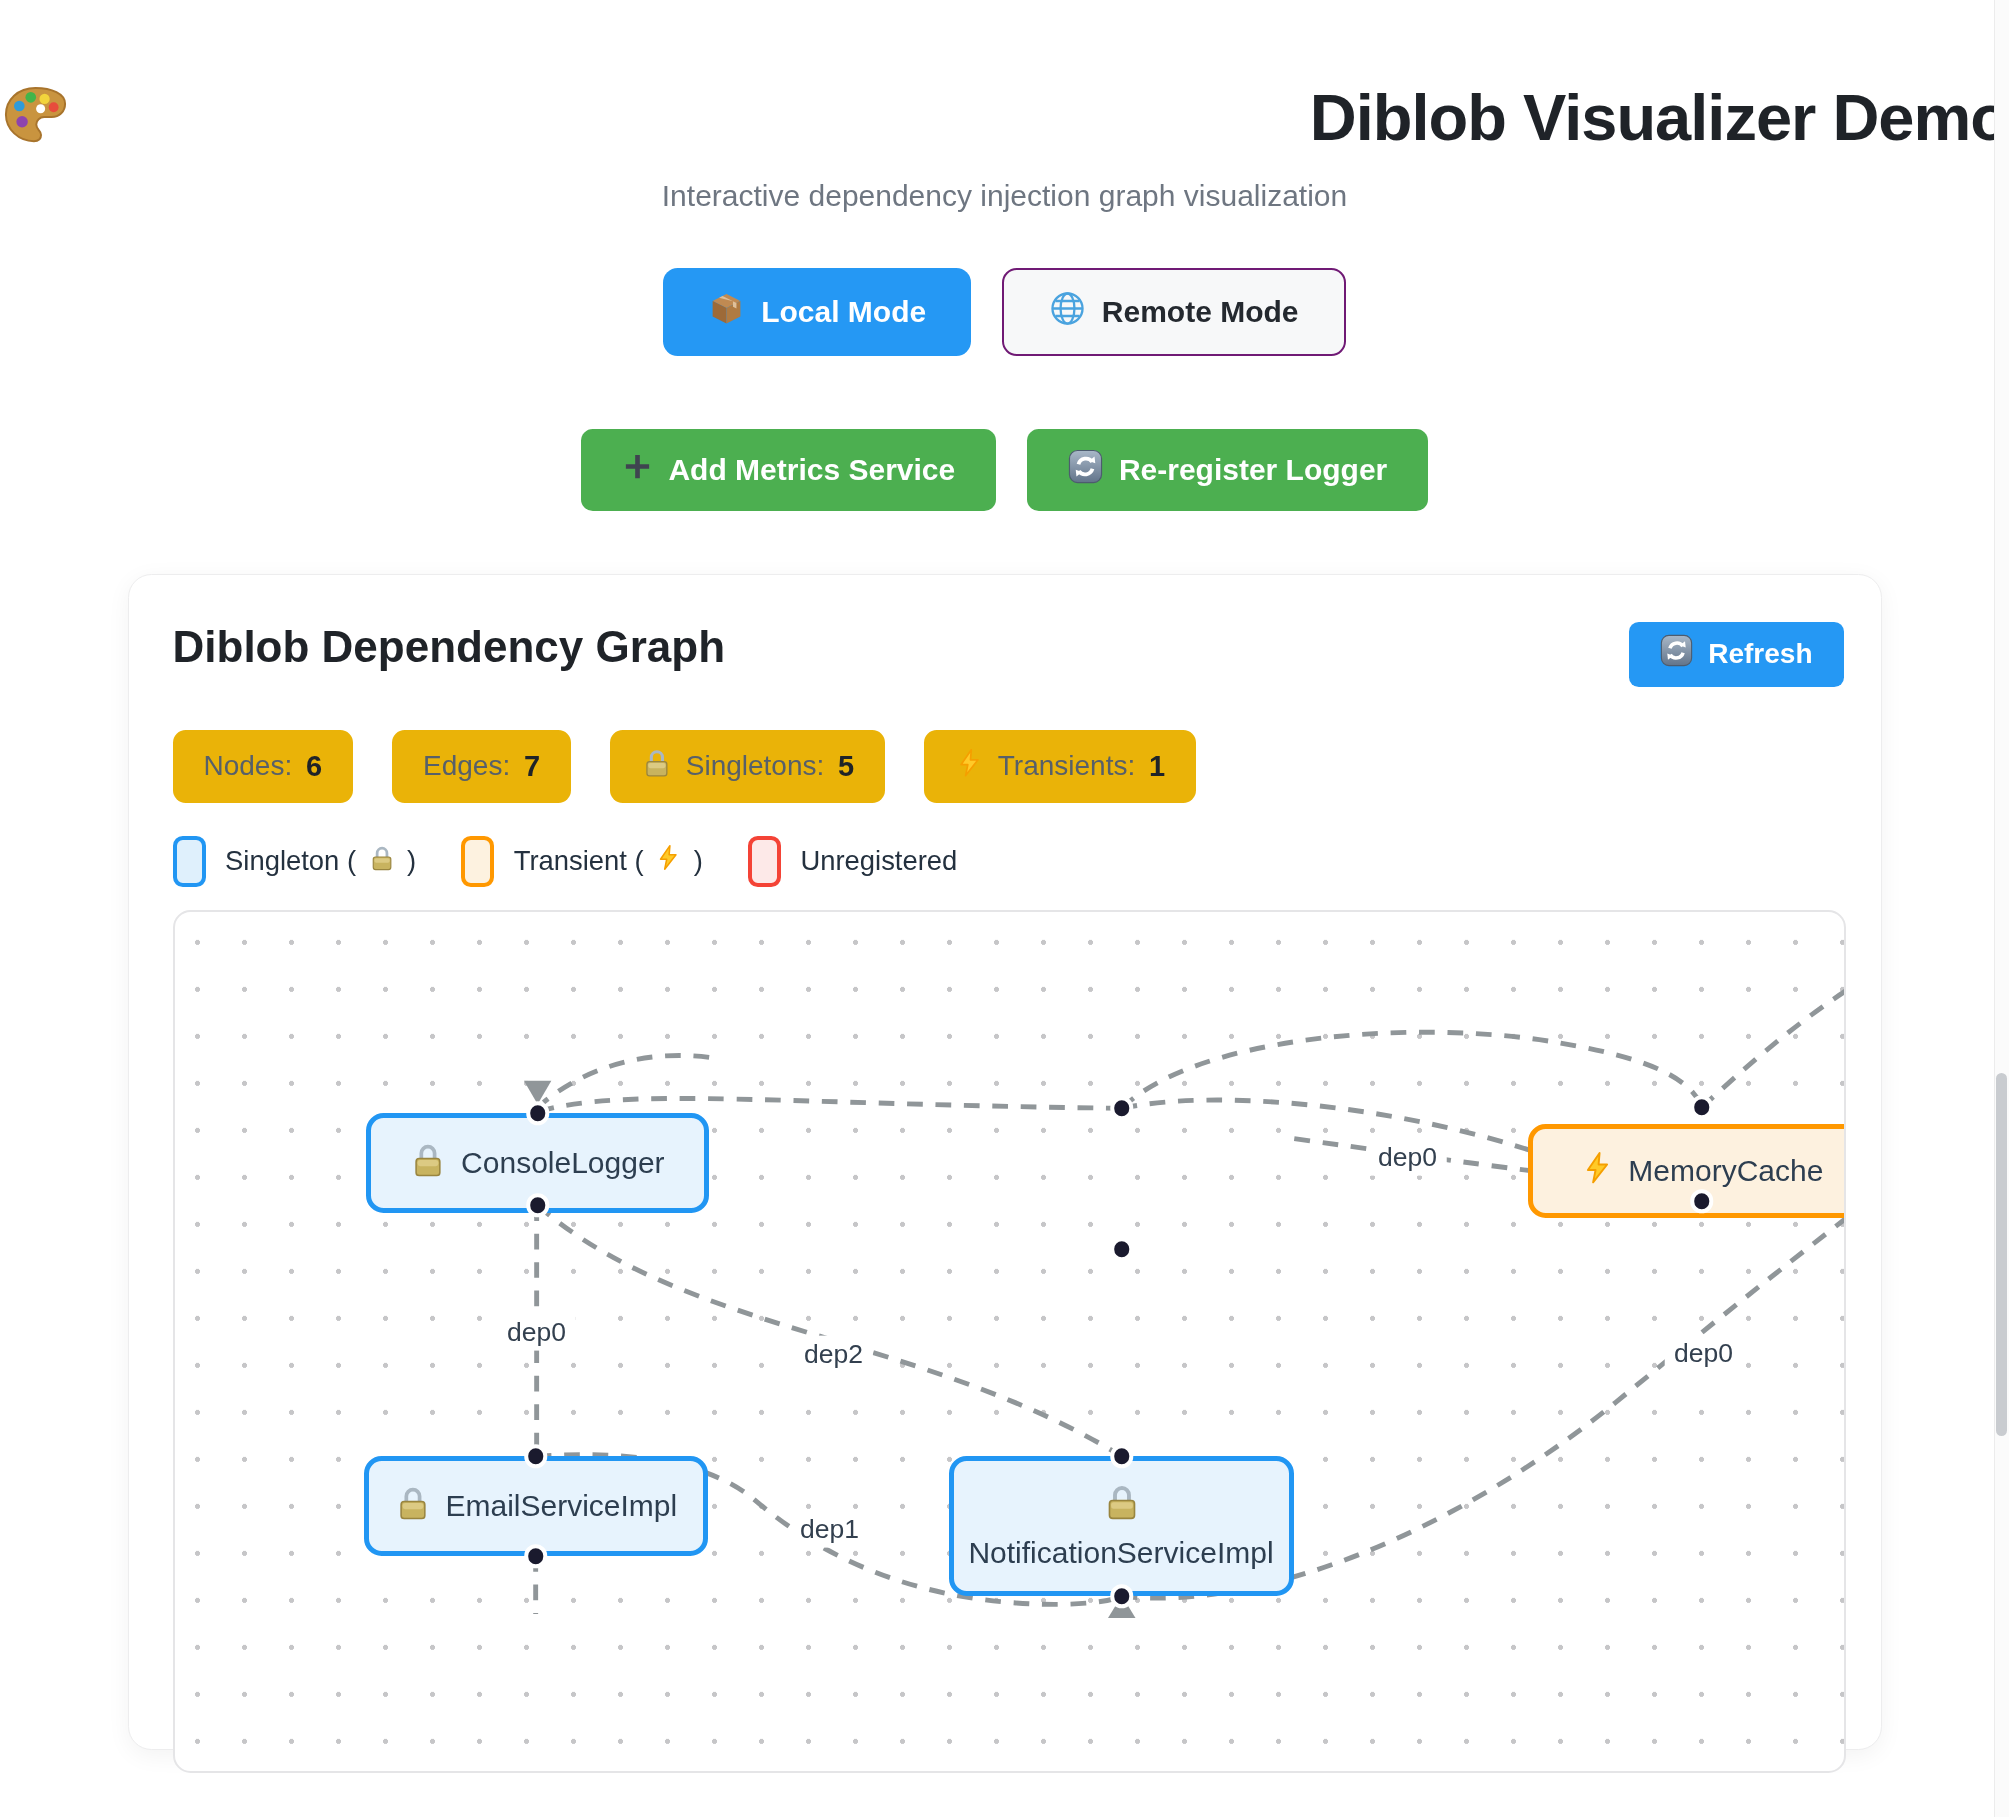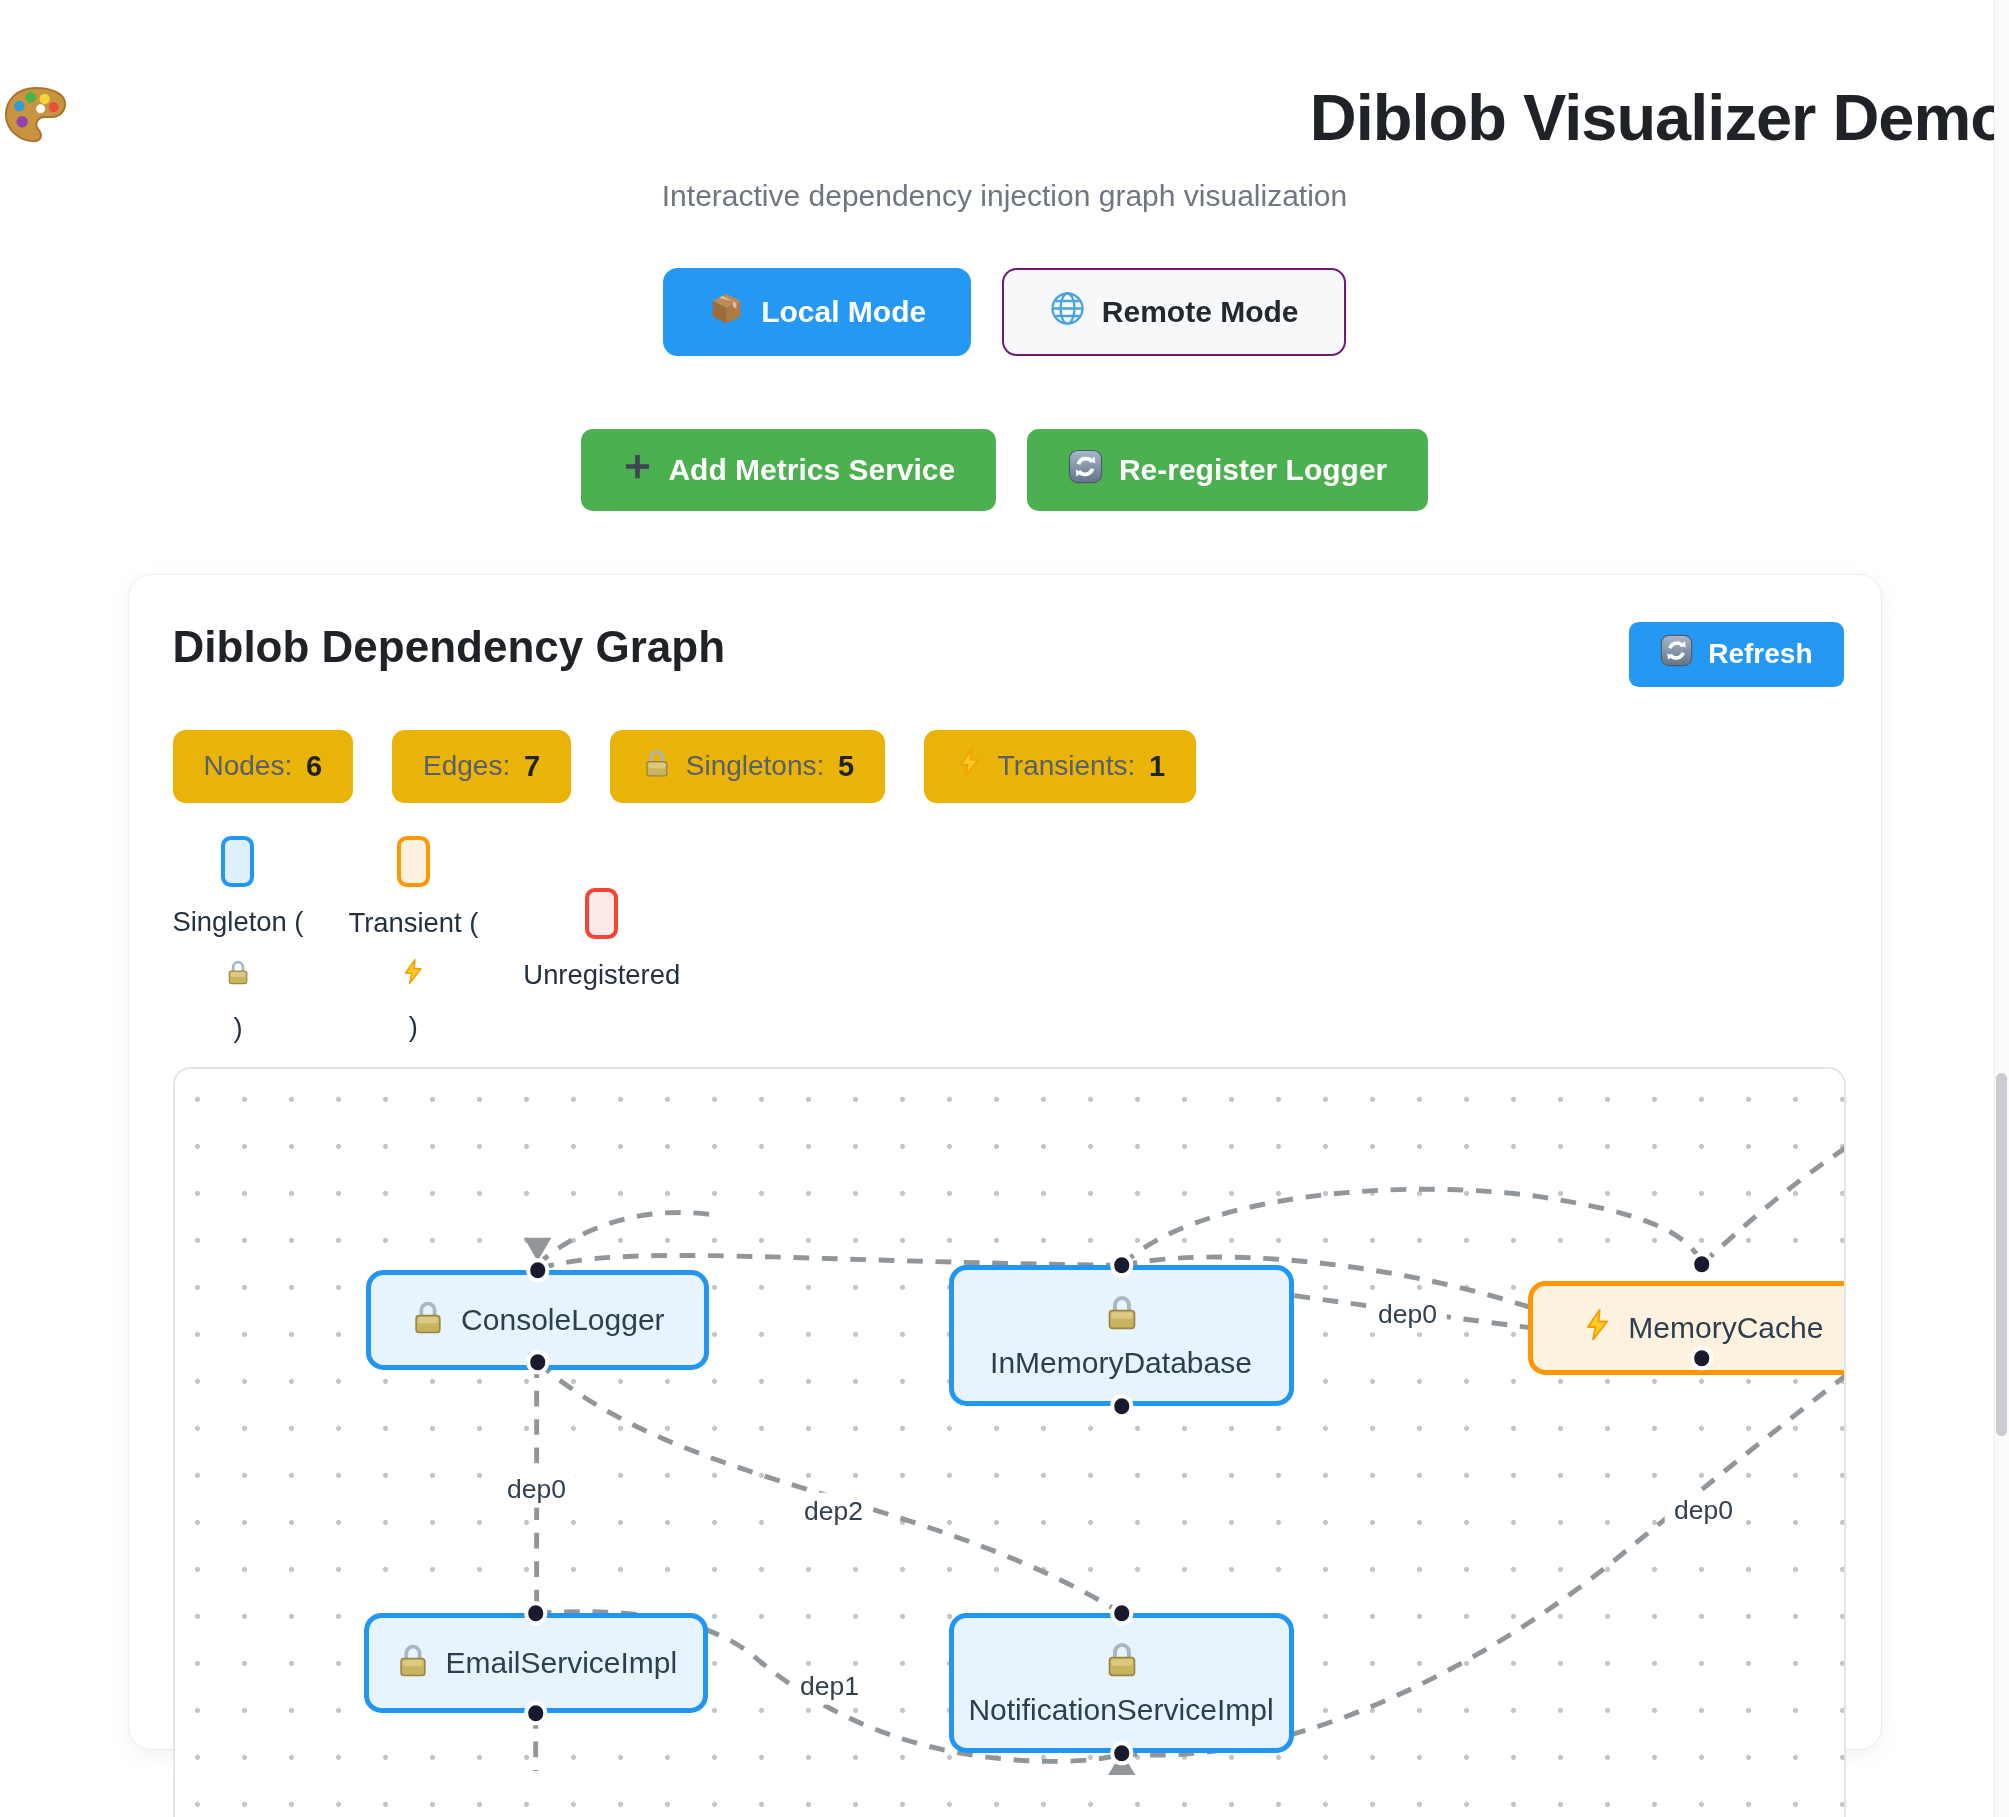--- a/index.html
+++ b/index.html
@@ -32,21 +32,21 @@
   .card-head h2 { font-size:44px; font-weight:800; color:#1f2328; }
   .refresh-btn { height:65px; padding:0 31px; border-radius:9.8px; background:#2598f4;
                  color:#fff; font-size:28px; }
 
   .stats-row { margin-top:43px; display:flex; gap:39px; }
   .stat { display:flex; align-items:center; gap:13.7px; background:#eab308; border-radius:12.7px;
           height:73px; padding:0 31px; font-size:28px; color:#57606a; }
   .stat b { color:#1f2328; font-size:29px; }
 
   .legend-row { margin-top:33px; display:flex; gap:45px; align-items:center; }
-  .legend-item { display:flex; align-items:center; gap:19.6px; font-size:27.4px; color:#24313f;flex-direction:column; }
+  .legend-item { display:flex; align-items:center; gap:19.6px; font-size:27.4px; color:#24313f; }
   .swatch { width:33px; height:51px; border-radius:9.8px; border:4.9px solid; }
   .sw-singleton { border-color:#2196f3; background:#dff0fc; }
   .sw-transient { border-color:#ff9800; background:#fdf2e0; }
   .sw-unregistered { border-color:#f44336; background:#fde9e8; }
 
   
   .graph { position:relative; margin-top:23.5px; width:1673px; height:863px;
            border:2px solid #e5e5e7; border-radius:17.6px; overflow:hidden; background:#fff;
            background-image:radial-gradient(circle, #c6c6c8 2.5px, transparent 2.5px);
            background-size:47px 47px; background-position:46px 6.9px; }
@@ -247,28 +247,20 @@
 
     <div class="node singleton" style="left:191px; top:201px; width:343px; height:100px;">
       <span class="ic">
         <svg width="37" height="37" viewBox="0 0 24 24">
             <use href="#lockdef"></use>
           </svg>
       </span>
       <span>ConsoleLogger</span>
     </div>
 
-    <div class="node singleton col" style="left:774px; top:196px; width:345px; height:141px;">
-      <span class="ic">
-        <svg width="39" height="39" viewBox="0 0 24 24">
-            <use href="#lockdef"></use>
-          </svg>
-      </span>
-      <span>InMemoryDatabase</span>
-    </div>
 
     <div class="node transient" style="left:1353px; top:212px; width:349px; height:94px;">
       <span class="ic">
         <svg width="33" height="33" viewBox="0 0 24 24">
             <use href="#boltdef"></use>
           </svg>
       </span>
       <span>MemoryCache</span>
     </div>
 

